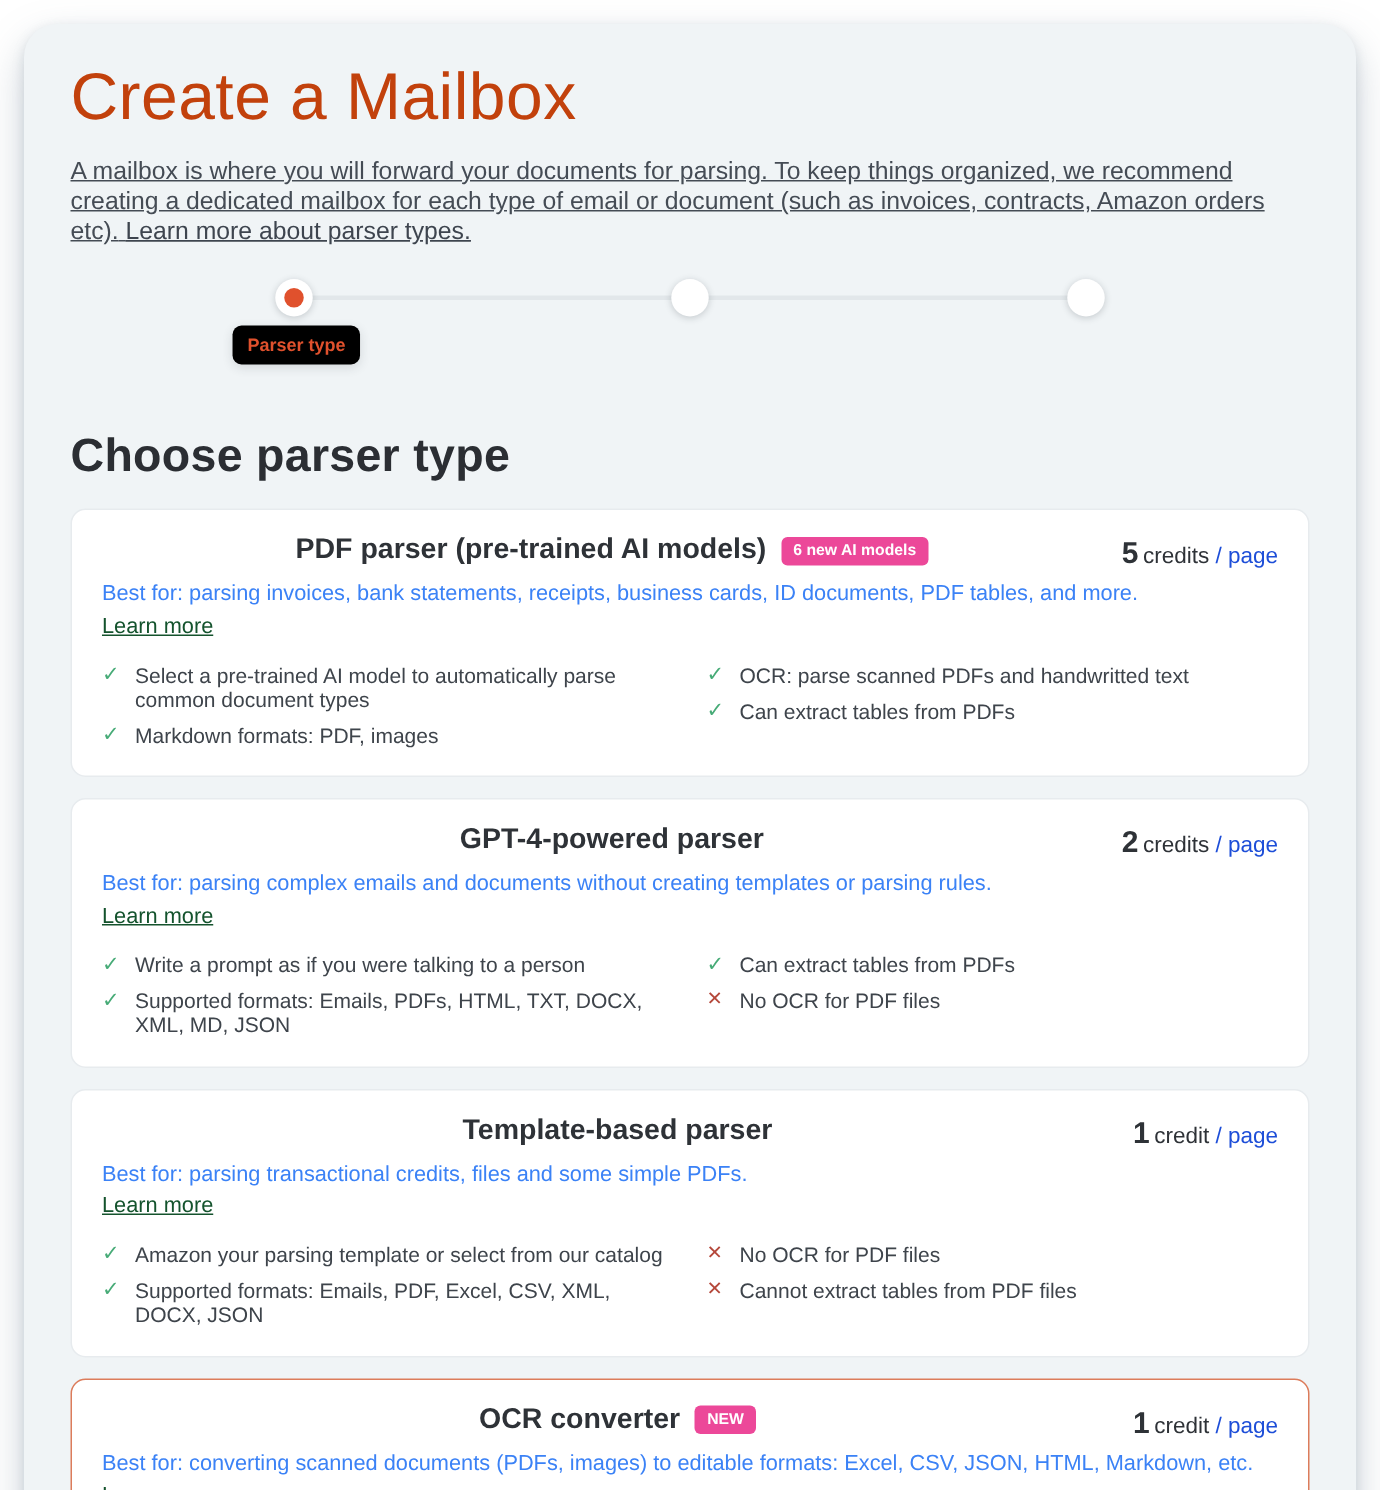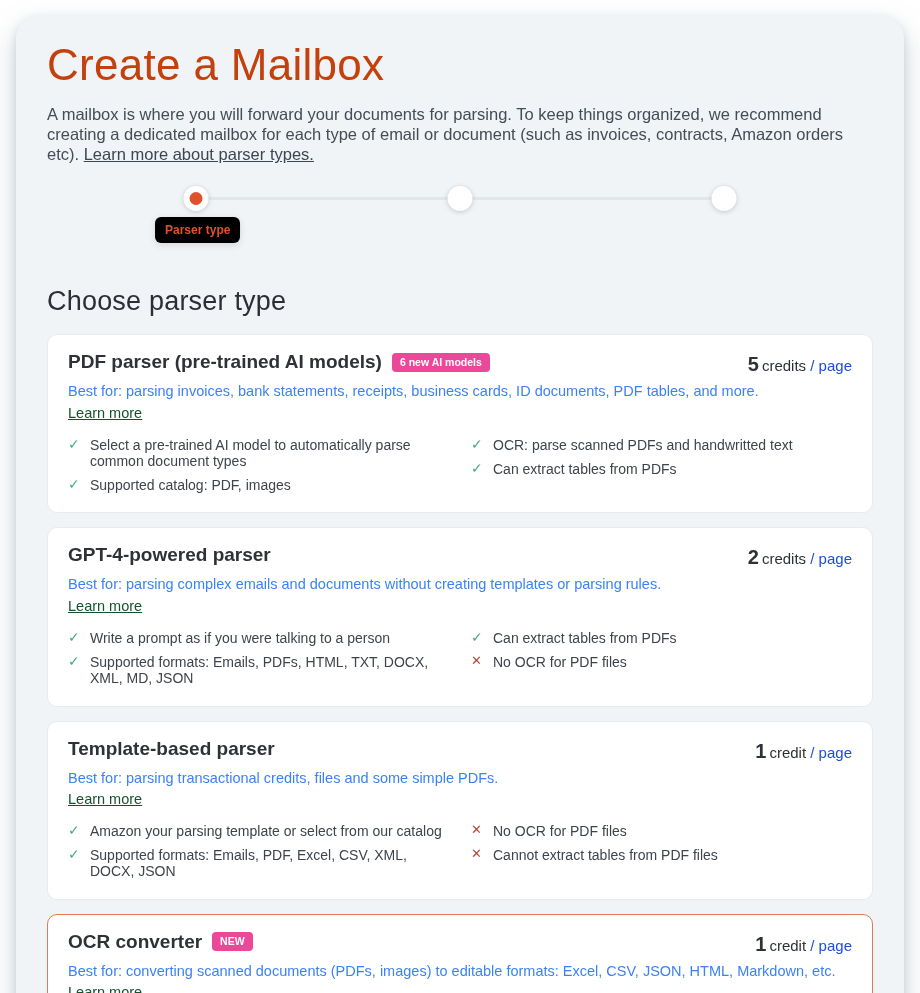--- a/index.html
+++ b/index.html
@@ -19,20 +19,21 @@
     color: #c2410c;
     margin: 4px 0 14px 0;
     letter-spacing: .3px;
   }
   .intro {
     font-size: 16.5px;
     line-height: 1.22;
     color: #454c55;
     margin: 0 0 16px 0;
     max-width: 828px;
+    text-decoration: underline;
   }
   .intro-link { text-decoration: underline; cursor: pointer; color: #3e454f; font-weight: 500; }
 
   
   .stepper { position: relative; width: 528px; margin: 22px auto 0 auto; height: 70px; }
   .stepper-line {
     position: absolute; top: 11px; left: 0; right: 0; height: 3px;
     background: #e2e7ea; border-radius: 2px;
   }
   .step-dot {
@@ -52,37 +53,37 @@
   .step-label {
     position: absolute; top: 31px; left: 0; transform: translateX(-48%);
     background: #000000; color: #e0512d;
     font-size: 12px; font-weight: bold;
     padding: 6px 10px; border-radius: 6px;
     box-shadow: 0 2px 7px rgba(40,50,60,.14);
     white-space: nowrap;
   }
 
   .section-heading {
-    font-size: 27px; font-weight: normal; color: #2b2e33;
+    font-size: 31px; font-weight: bold; color: #2b2e33;
     margin: 30px 0 17px 0; letter-spacing: .2px;
   }
 
   
   .card {
     background: #ffffff;
     border: 1px solid #e7ebee;
     border-radius: 10px;
     padding: 16px 20px 19px 20px;
     margin-bottom: 14px;
     cursor: pointer;
   }
   .card--highlight { border: 1.5px solid #dc7c5b; }
 
   .card-header { display: flex; align-items: flex-start; }
-  .card-title-wrap { display: flex; align-items: center; gap: 10px; flex: 1; }
+  .card-title-wrap { display: flex; align-items: center; gap: 10px; flex: 1; justify-content: center; }
   .card-title { font-size: 19px; font-weight: bold; color: #2e3237; }
   .badge {
     background: #ec4899; color: #ffffff;
     font-size: 10.5px; font-weight: bold;
     padding: 3px 8px 4px 8px; border-radius: 4px; white-space: nowrap;
   }
   .credits { white-space: nowrap; color: #2e3237; font-size: 15px; padding-top: 2px; }
   .credits-value { font-size: 20px; font-weight: bold; margin-right: 3px; }
   .credits-suffix { color: #1d4ed8; }
 
@@ -133,21 +134,21 @@
     <div class="best-for">Best for: parsing invoices, bank statements, receipts, business cards, ID documents, PDF tables, and more.</div>
     <span class="learn-more">Learn more</span>
     <div class="features">
       <div class="feature-col">
         <div class="feature">
           <span class="feature-icon icon-check">✓</span>
           <span>Select a pre-trained AI model to automatically parse common document types</span>
         </div>
         <div class="feature">
           <span class="feature-icon icon-check">✓</span>
-          <span>Supported catalog: PDF, images</span>
+          <span>Markdown formats: PDF, images</span>
         </div>
       </div>
       <div class="feature-col">
         <div class="feature">
           <span class="feature-icon icon-check">✓</span>
           <span>OCR: parse scanned PDFs and handwritted text</span>
         </div>
         <div class="feature">
           <span class="feature-icon icon-check">✓</span>
           <span>Can extract tables from PDFs</span>

